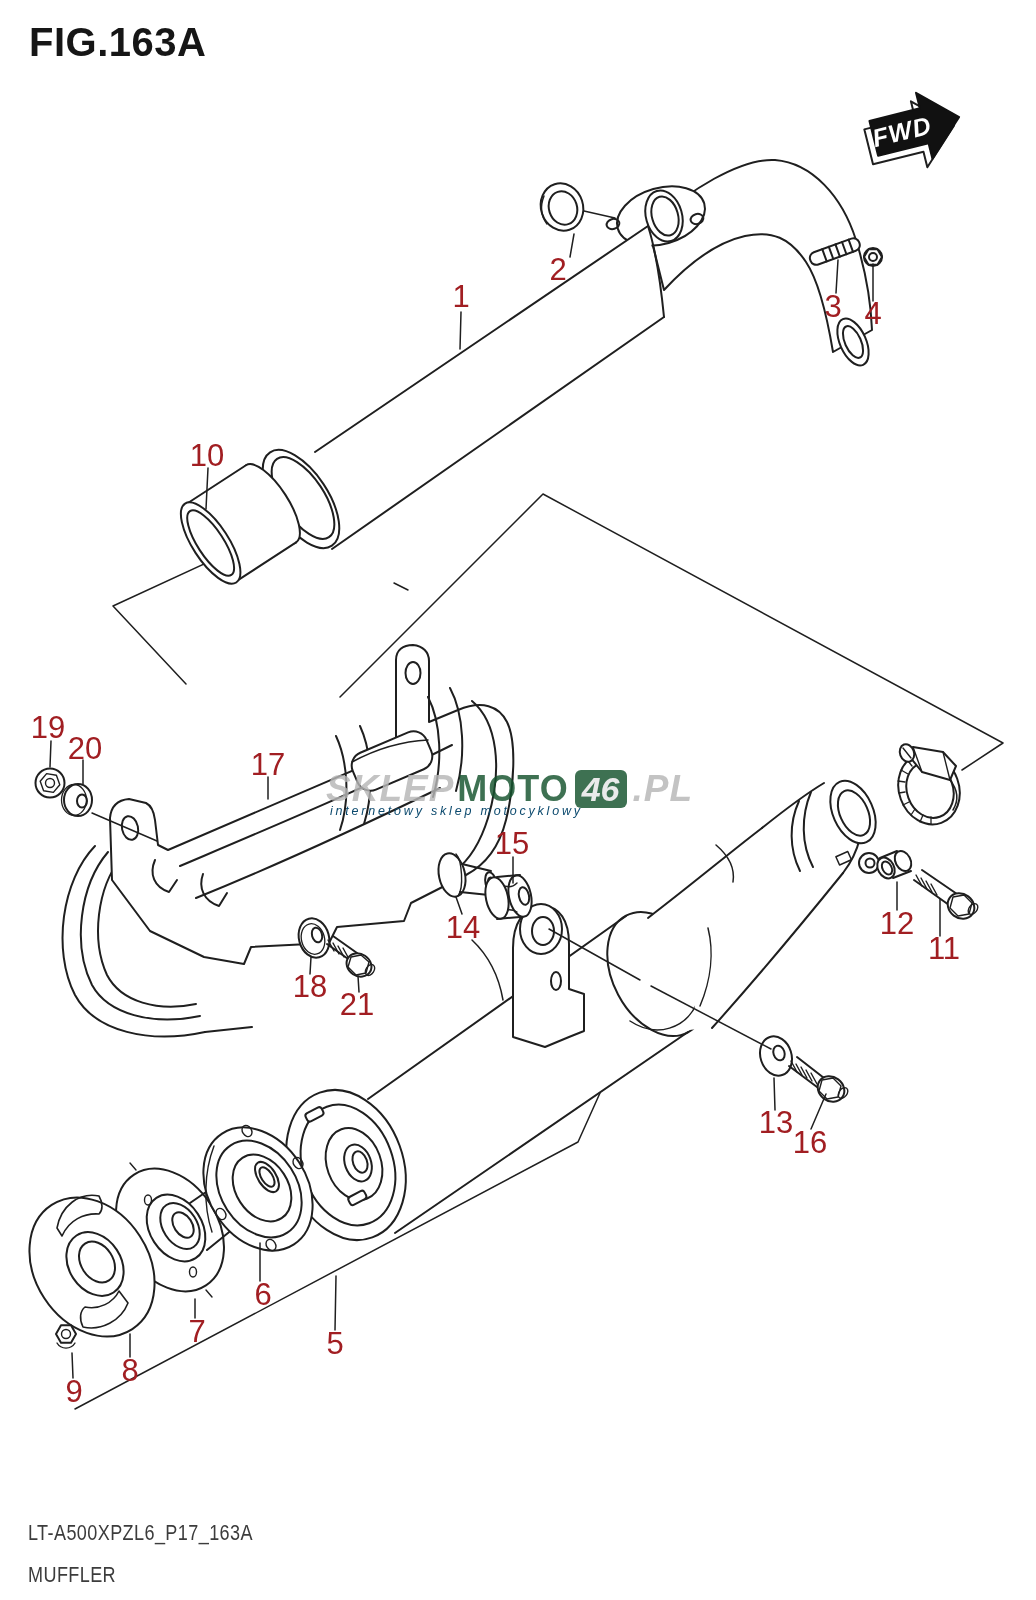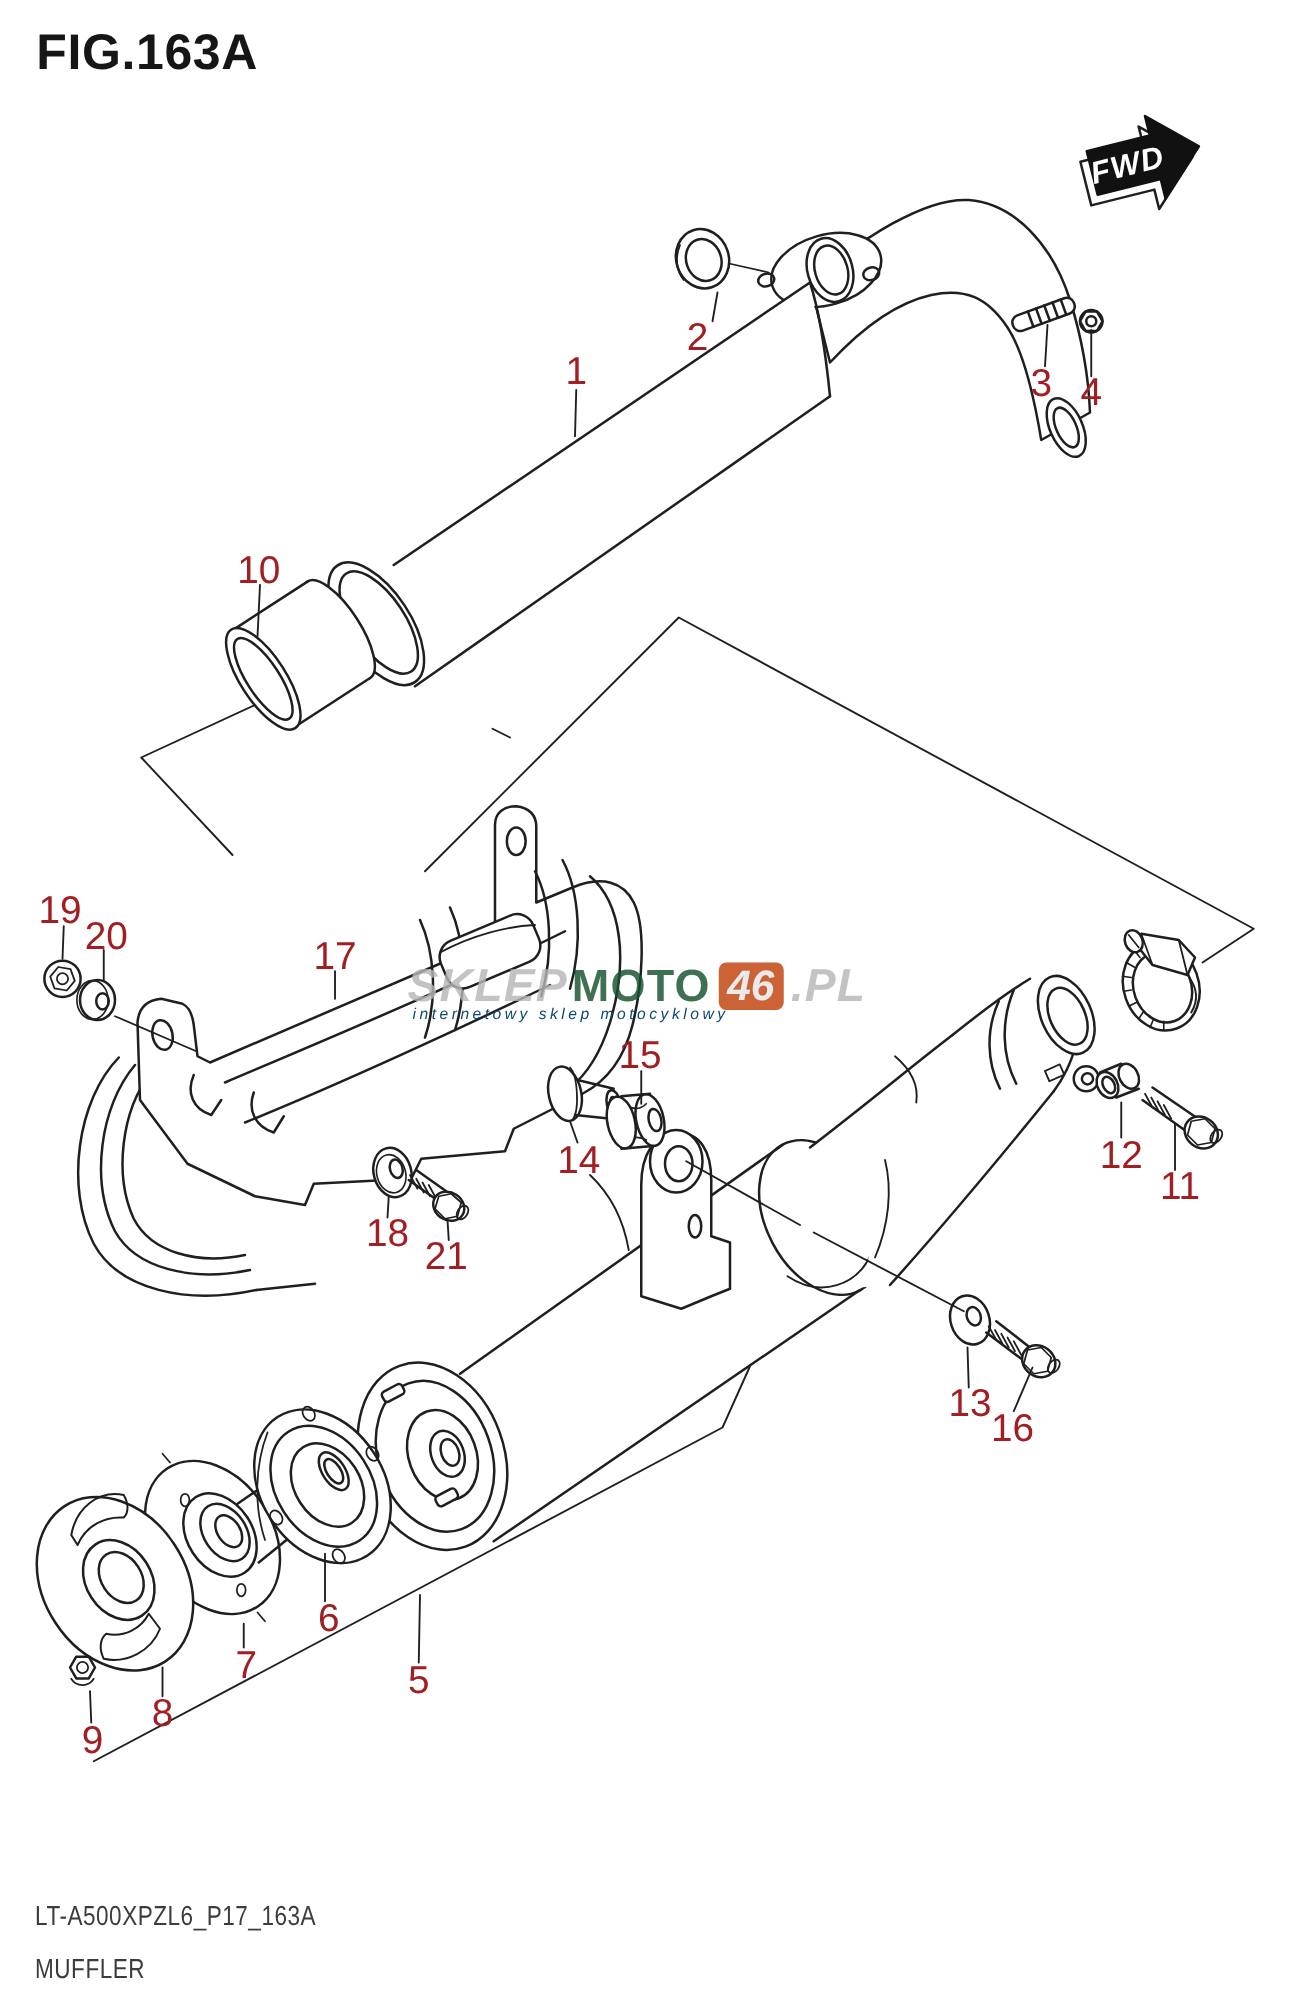--- a/index.html
+++ b/index.html
@@ -9,21 +9,21 @@
         color:#161616;letter-spacing:.5px}
   svg.diagram{position:absolute;left:0;top:0}
   .lbl{font-family:"Liberation Sans",sans-serif;font-size:31px;fill:#a11e22;stroke:none;
        text-anchor:middle}
   .fwd-txt{font-family:"Liberation Sans",sans-serif;font-size:25px;font-weight:700;
        font-style:italic;fill:#ffffff;stroke:none;text-anchor:middle;letter-spacing:1px}
   .watermark{position:absolute;left:326px;top:768px;display:flex;align-items:center;
        gap:3px;opacity:.82;pointer-events:none;white-space:nowrap}
   .wm-g{font-size:37px;font-weight:700;font-style:italic;color:#b6b6b6;letter-spacing:1px}
   .wm-r{font-size:36px;font-weight:700;color:#14532d;letter-spacing:1px}
-  .wm-badge{display:inline-block;background:#c2410c;color:#e6e6e6;font-size:34px;
+  .wm-badge{display:inline-block;background:#14532d;color:#e6e6e6;font-size:34px;
        font-weight:700;font-style:italic;border-radius:6px;padding:0 7px;line-height:38px;
        margin:0 3px}
   .wm-tag{position:absolute;left:330px;top:804px;font-size:12.5px;font-style:italic;
        color:#0c4a6e;letter-spacing:2.8px;pointer-events:none}
   .footer{position:absolute;left:28px;top:1512px;color:#3c3c3c;font-size:22px;
        line-height:42px;transform:scaleX(.82);transform-origin:left top;letter-spacing:.5px}
 </style>
 </head>
 <body>
 

